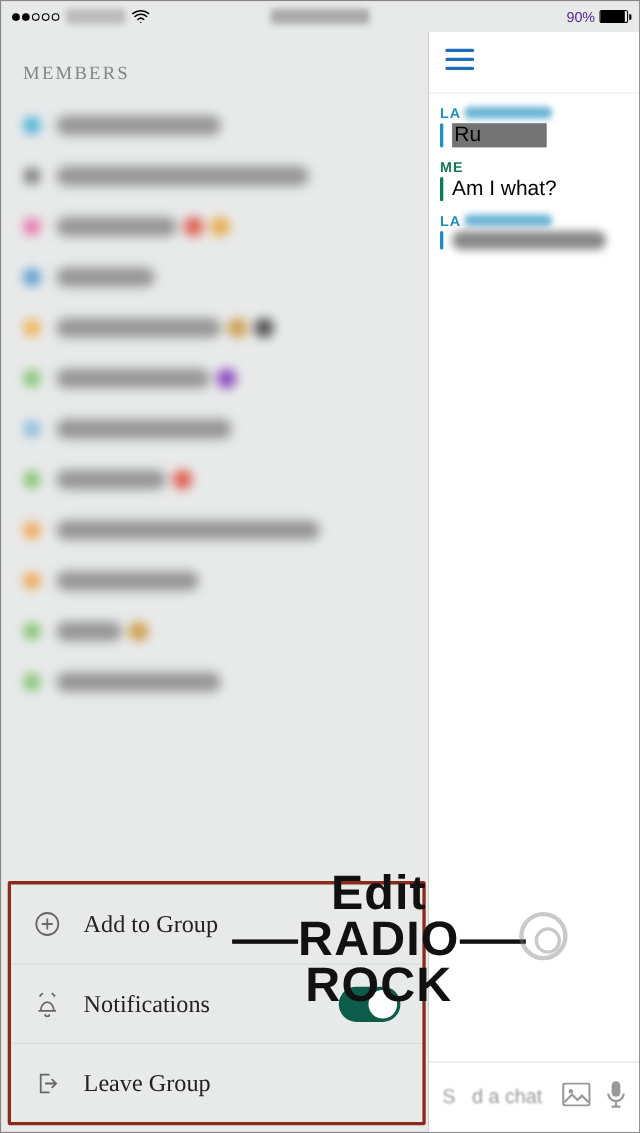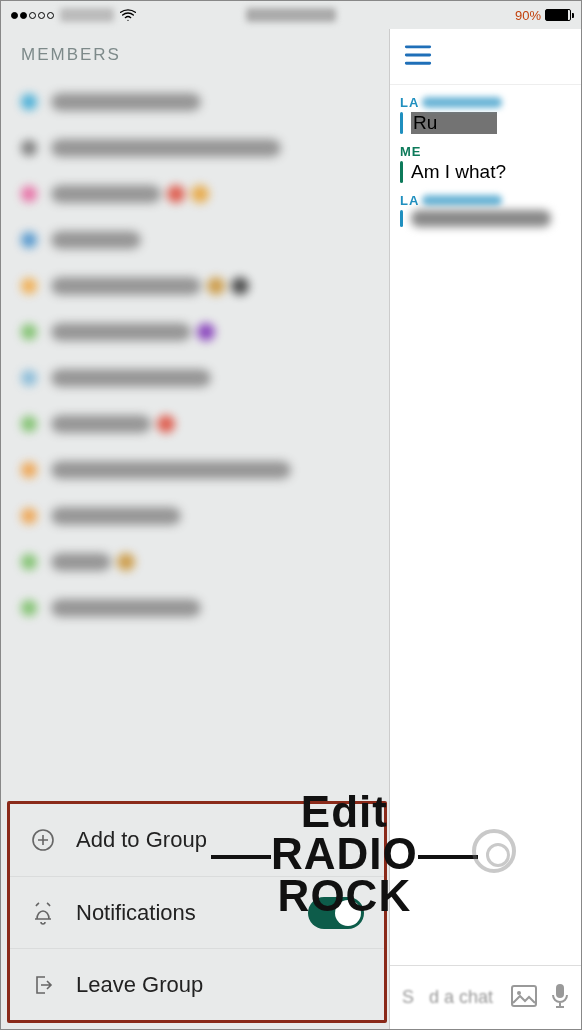--- a/index.html
+++ b/index.html
@@ -11,40 +11,41 @@
     position: relative;
     overflow: hidden;
     border: 1px solid #888;
   }
   .status-bar {
     height: 28px;
     display: flex;
     align-items: center;
     padding: 0 10px;
     font-size: 13px;
-    color: #c2410c;
+    color: #4c1d95;
     position: relative;
   }
   .status-left { display:flex; align-items:center; gap:6px; }
   .dots { display:flex; gap:2px; }
   .dot { width:7px; height:7px; border-radius:50%; border:1px solid #000;}
   .dot.filled { background:#000;}
   .carrier-blur { width:54px; height:14px; background:#bbb; border-radius:3px; filter:blur(3px);}
   .wifi-icon { width:16px; height:12px; }
   .status-center-blur { position:absolute; left:50%; transform:translateX(-50%); width:90px; height:14px; background:#aaa; border-radius:3px; filter:blur(3px);}
   .status-right { margin-left:auto; display:flex; align-items:center; gap:4px; font-weight:500;}
   .battery { width:26px; height:12px; border:1.5px solid #000; border-radius:2px; position:relative; }
   .battery::after { content:''; position:absolute; right:-4px; top:3px; width:2.5px; height:5px; background:#000; border-radius:0 1px 1px 0;}
   .battery-fill { background:#000; height:100%; width:90%; }
 
   .left-panel {
     position:absolute;
-    top:16px; left:0;
+    top:28px; left:0;
     width: 390px;
     bottom:0;
+    font-family:Liberation Serif, serif;
   }
   .members-title {
     padding: 28px 20px 14px 20px;
     font-size: 17px;
     letter-spacing: 2px;
     color: #7d8a8a;
     font-weight:500;
   }
   .members-list { padding: 0 20px; }
   .member-row {

